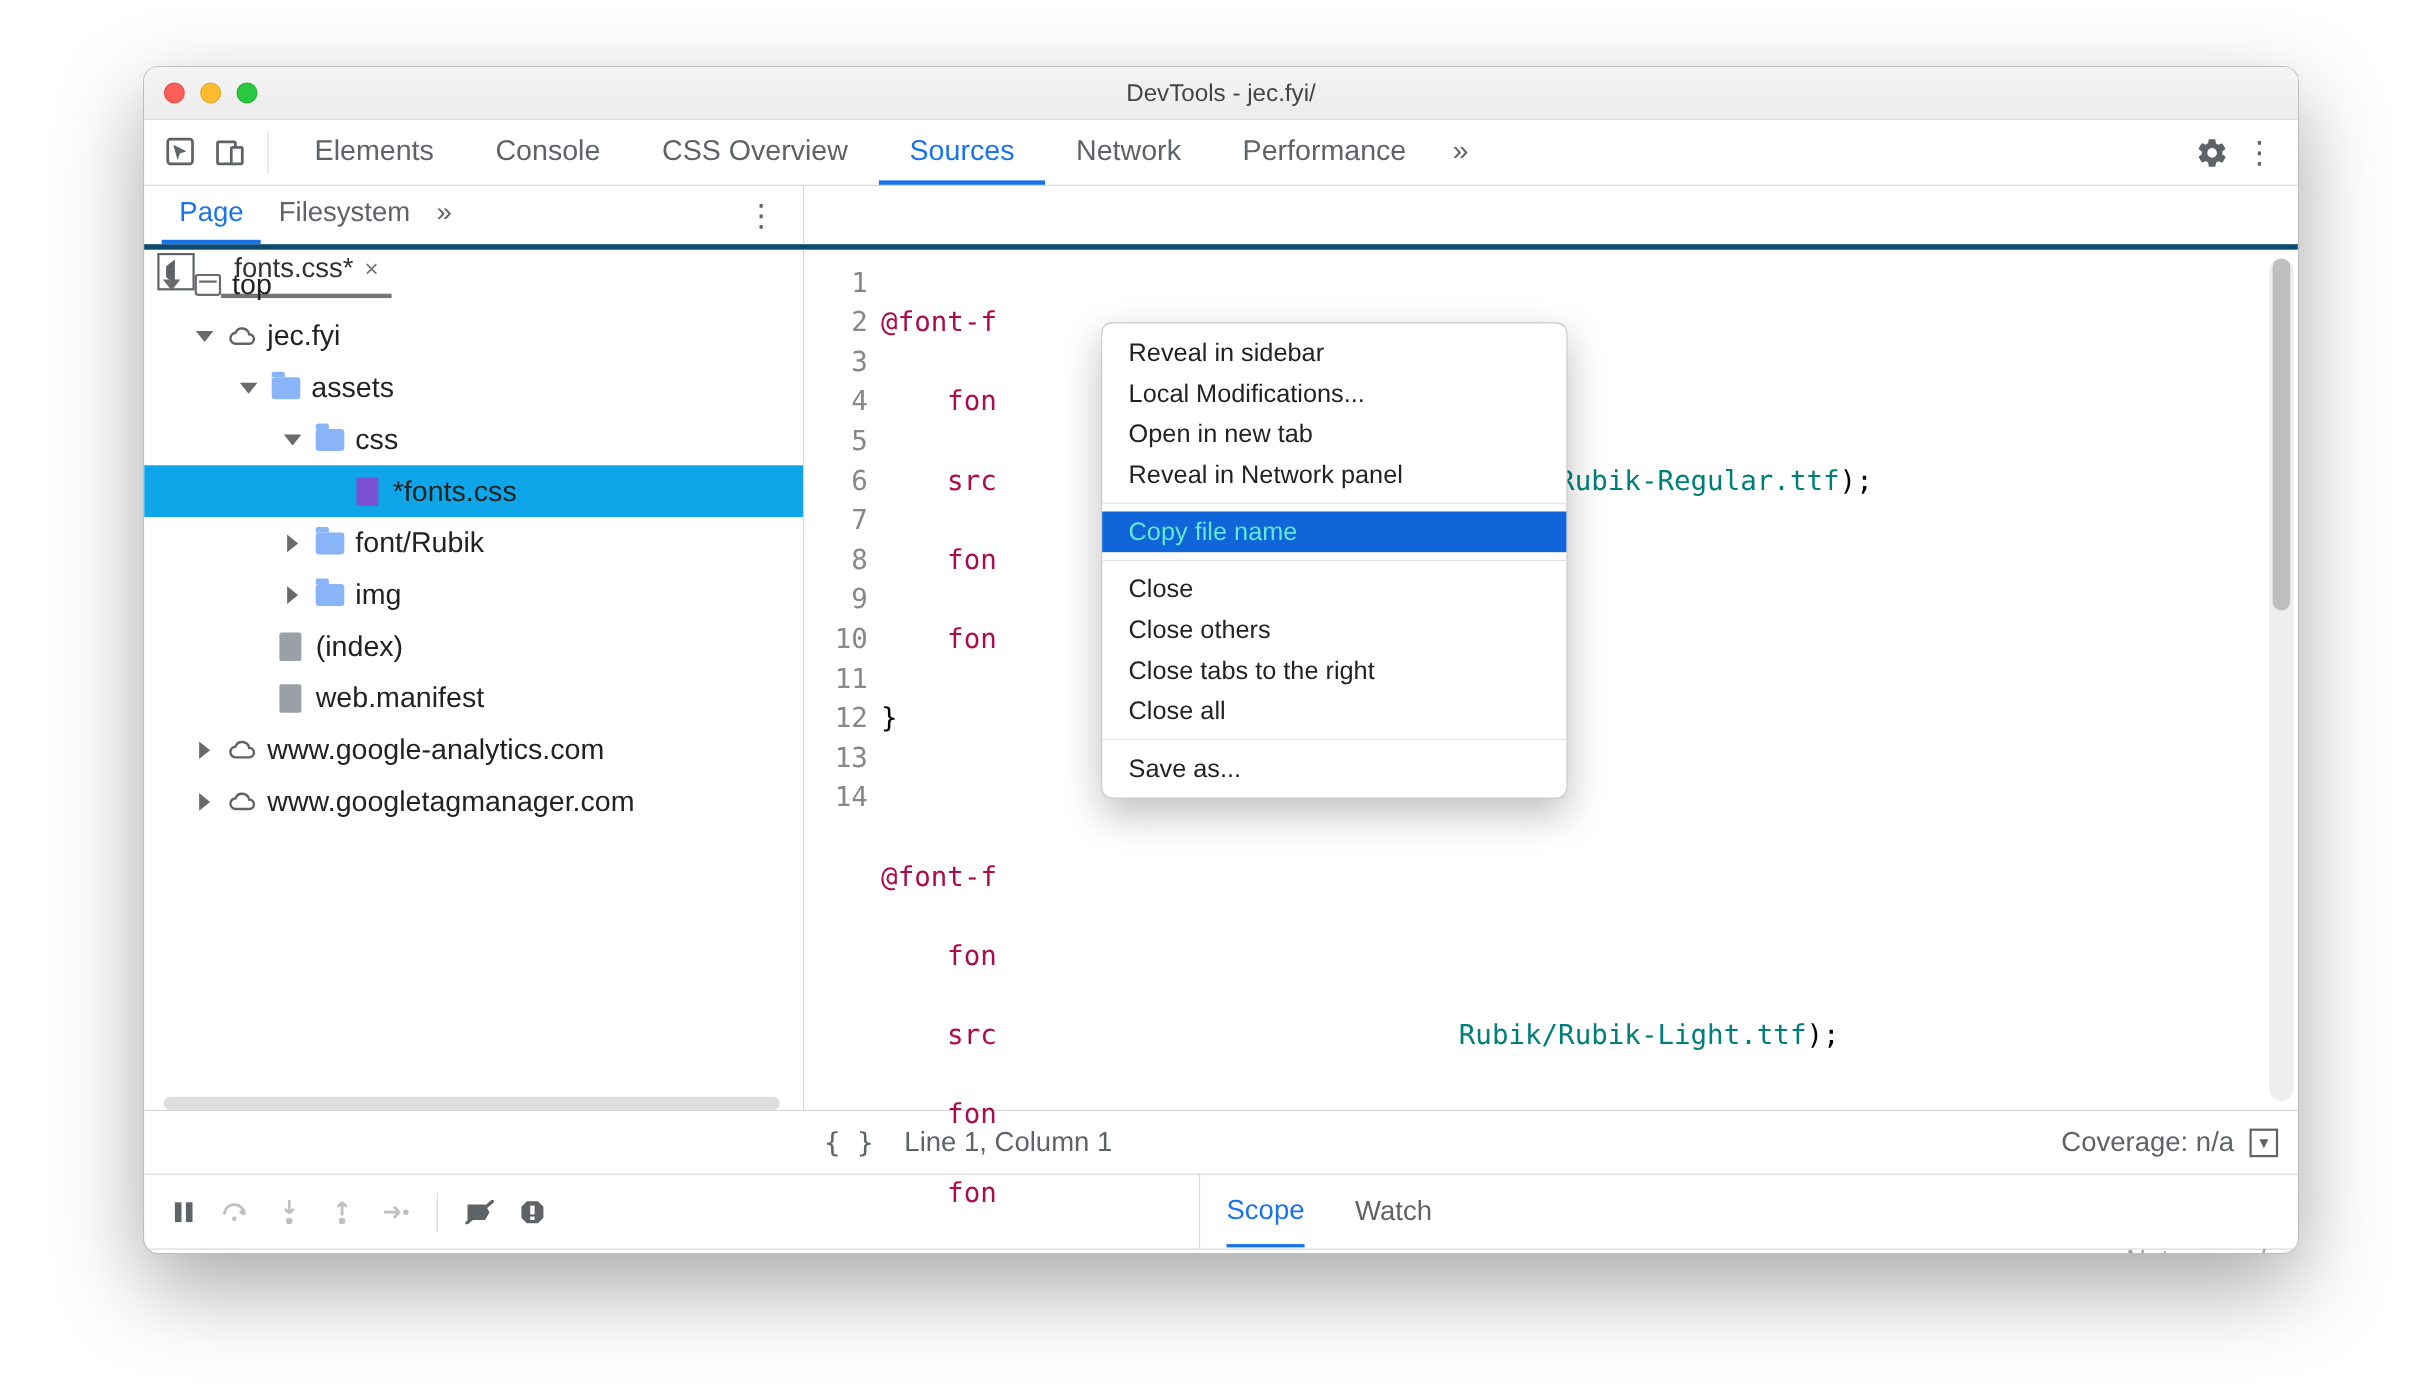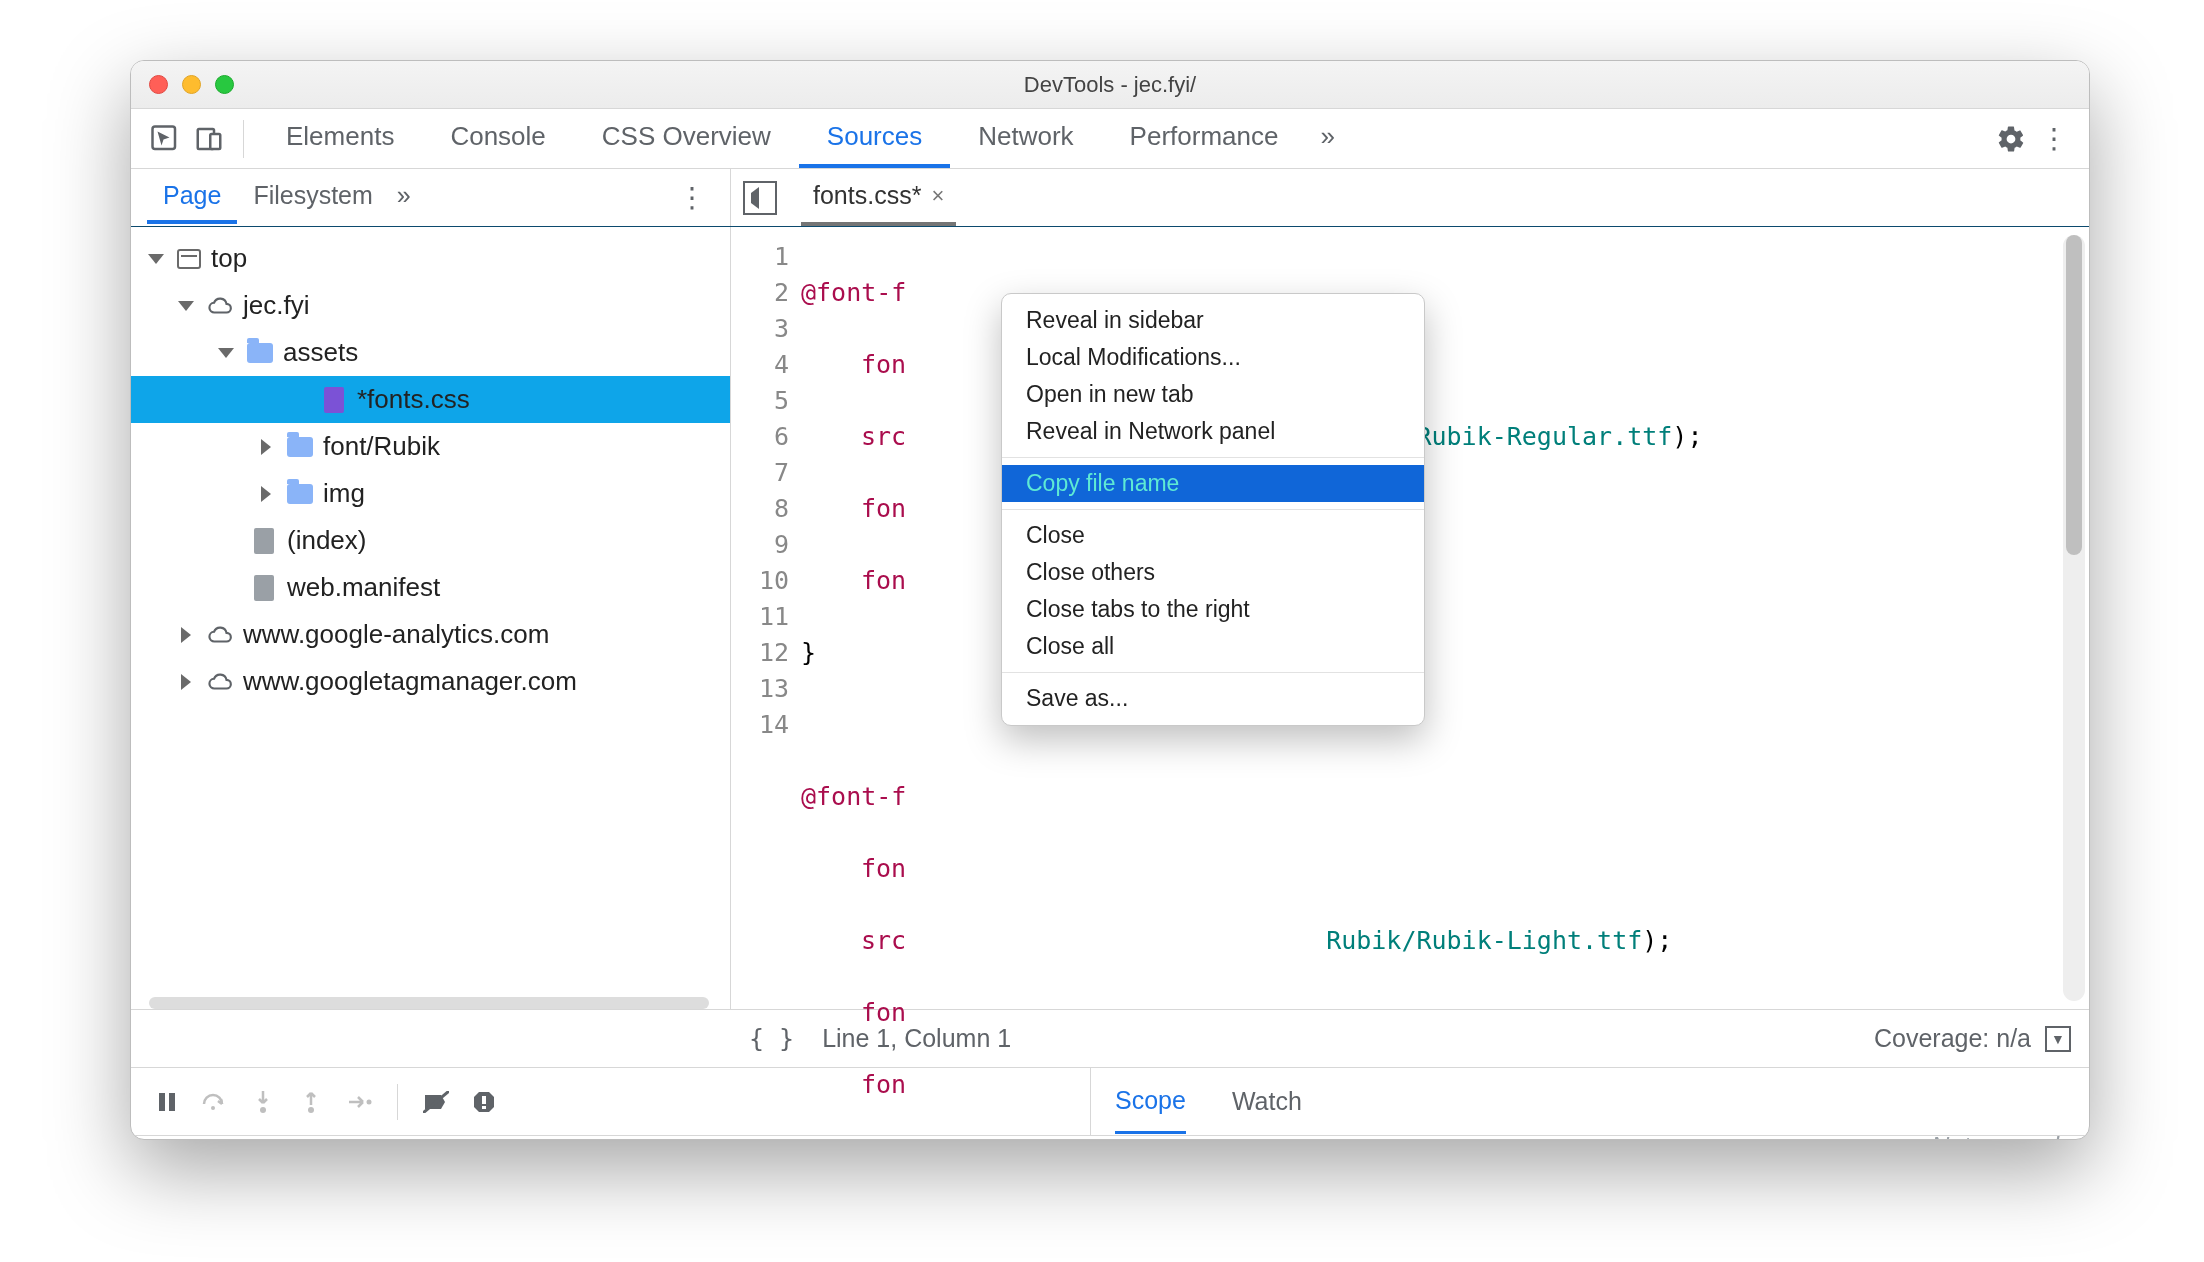--- a/index.html
+++ b/index.html
@@ -58,21 +58,21 @@
   .tabs { display:flex; align-items:center; gap: 0; height:100%; }
   .tab {
     padding: 12px 28px; height:100%; display:flex; align-items:center;
     font-size: 26px; color:#5f6368; cursor:pointer;
     border-bottom: 4px solid transparent;
   }
   .tab.active { color:#1a73e8; border-bottom-color:#1a73e8; }
   .spacer { flex:1; }
   
   .second-row {
-    height: 58px; display:flex; border-bottom:1px solid #0c4a6e;
+    height: 58px; display:flex; border-bottom:5px solid #0c4a6e;flex-direction:column;
   }
   .left-pane-header {
     width: 600px; display:flex; align-items:center; padding:0 16px;
     border-right:1px solid #d7d7d7;
   }
   .subtab {
     font-size:25px; color:#5f6368; padding: 10px 16px;
     border-bottom: 4px solid transparent; cursor:pointer;
   }
   .subtab.active { color:#1a73e8; border-bottom-color:#1a73e8; }
@@ -267,20 +267,28 @@
         </span>
         <span>jec.fyi</span>
       </div>
       <div class="tree-row">
         <span class="indent" style="width:80px;"></span>
         <span class="twisty open"></span>
         <span class="ficon">
             <span class="folder-icon"></span>
           </span>
         <span>assets</span>
+      </div>
+      <div class="tree-row">
+        <span class="indent" style="width:120px;"></span>
+        <span class="twisty open"></span>
+        <span class="ficon">
+            <span class="folder-icon"></span>
+          </span>
+        <span>css</span>
       </div>
       <div class="tree-row selected">
         <span class="indent" style="width:180px;"></span>
         <span class="ficon">
             <span class="purple-file"></span>
           </span>
         <span>*fonts.css</span>
       </div>
       <div class="tree-row">
         <span class="indent" style="width:120px;"></span>

